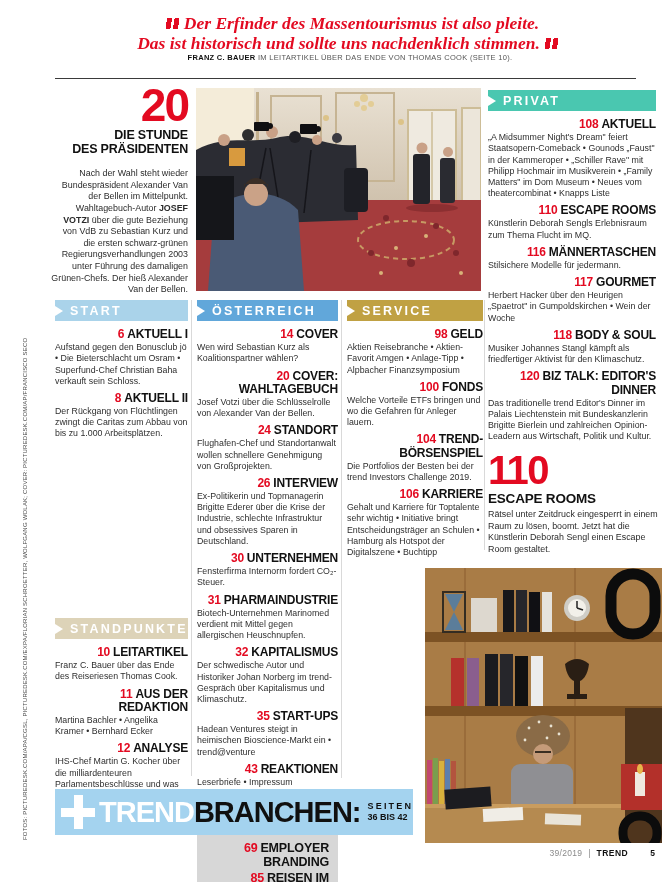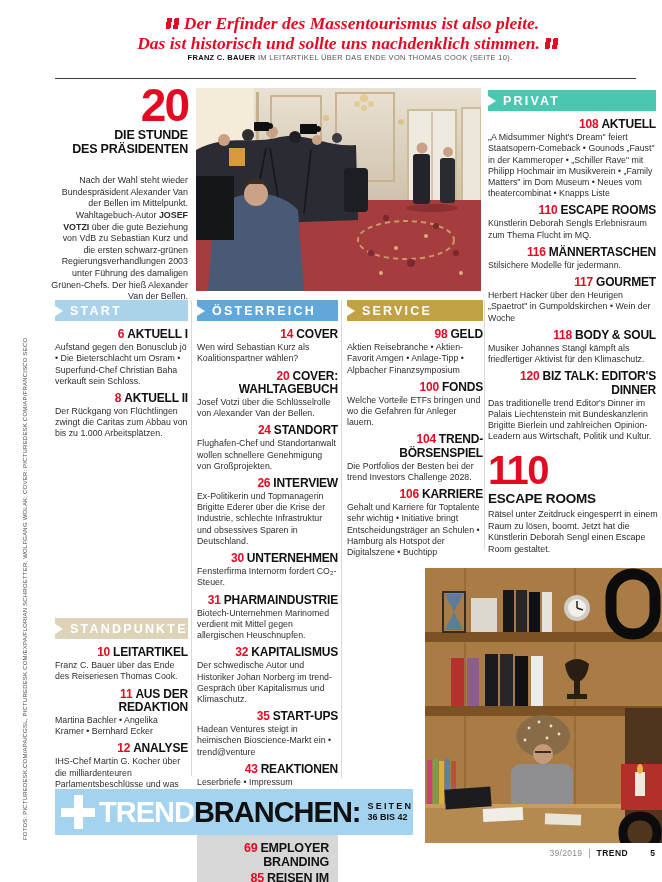--- a/index.html
+++ b/index.html
@@ -14,21 +14,21 @@
          font-size:17.5px;line-height:1.12;color:#e30a21;}
   .qmark{display:inline-block;width:13px;height:11px;margin:0 5px;
          background:linear-gradient(100deg,transparent 0 8%,#e30a21 8% 42%,transparent 42% 58%,#e30a21 58% 92%,transparent 92%);}
   .attribution{font-size:7.5px;letter-spacing:.3px;color:#555;}
   .attribution b{color:#111;}
   .rule{position:absolute;left:55px;top:78px;width:581px;height:1px;background:#3a3a3a;}
   
   .feature20{position:absolute;left:50px;top:84px;width:138px;text-align:right;}
   .big-num{color:#e30a21;font-weight:bold;font-size:46px;line-height:.92;letter-spacing:-2px;}
   .f-title{font-weight:bold;font-size:12.5px;line-height:1.08;letter-spacing:-.2px;margin-top:3px;}
-  .f-body{font-size:8.9px;line-height:1.3;color:#2b2b2b;margin-top:19px;}
+  .f-body{font-size:8.9px;line-height:1.3;color:#2b2b2b;margin-top:12px;}
   .photo-main{position:absolute;left:196px;top:88px;}
   
   .col{position:absolute;}
   .col-start{left:55px;top:300px;width:133px;}
   .col-oe{left:197px;top:300px;width:141px;}
   .col-svc{left:347px;top:300px;width:136px;}
   .col-stp{left:55px;top:618px;width:133px;}
   .col-prv{left:488px;top:90px;width:168px;}
   .sec-header{height:21px;display:flex;align-items:center;padding-left:0;
               color:#fff;font-weight:bold;font-size:12.5px;letter-spacing:2.2px;}
@@ -289,21 +289,21 @@
           <div class="edesc">Aktien Reisebranche • Aktien-Favorit Amgen • Anlage-Tipp • Alpbacher Finanzsymposium</div>
         </div>
 
         <div class="entry">
           <div class="entry-head"><span class="num">100</span><span class="etitle">FONDS</span></div>
           <div class="edesc">Welche Vorteile ETFs bringen und wo die Gefahren für Anleger lauern.</div>
         </div>
 
         <div class="entry">
           <div class="entry-head"><span class="num">104</span><span class="etitle">TREND-BÖRSENSPIEL</span></div>
-          <div class="edesc">Die Portfolios der Besten bei der trend Investors Challenge 2028.</div>
+          <div class="edesc">Die Portfolios der Besten bei der trend Investors Challenge 2019.</div>
         </div>
 
         <div class="entry">
           <div class="entry-head"><span class="num">106</span><span class="etitle">KARRIERE</span></div>
           <div class="edesc">Gehalt und Karriere für Toptalente sehr wichtig • Initiative bringt Entscheidungsträger an Schulen • Hamburg als Hotspot der Digitalszene • Buchtipp</div>
         </div>
       </div>
   </div>
 
   <div class="col col-stp">

